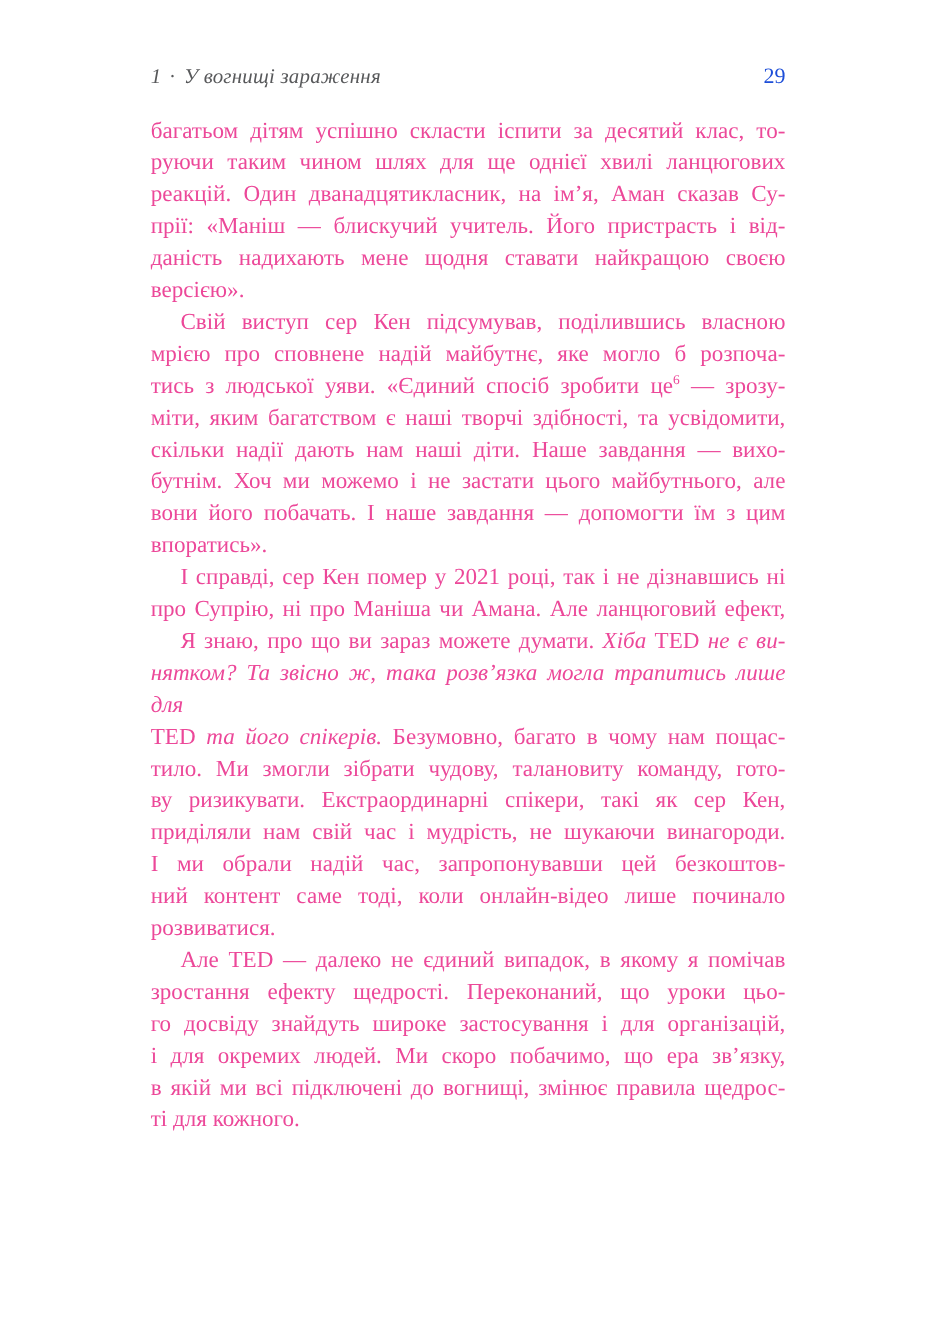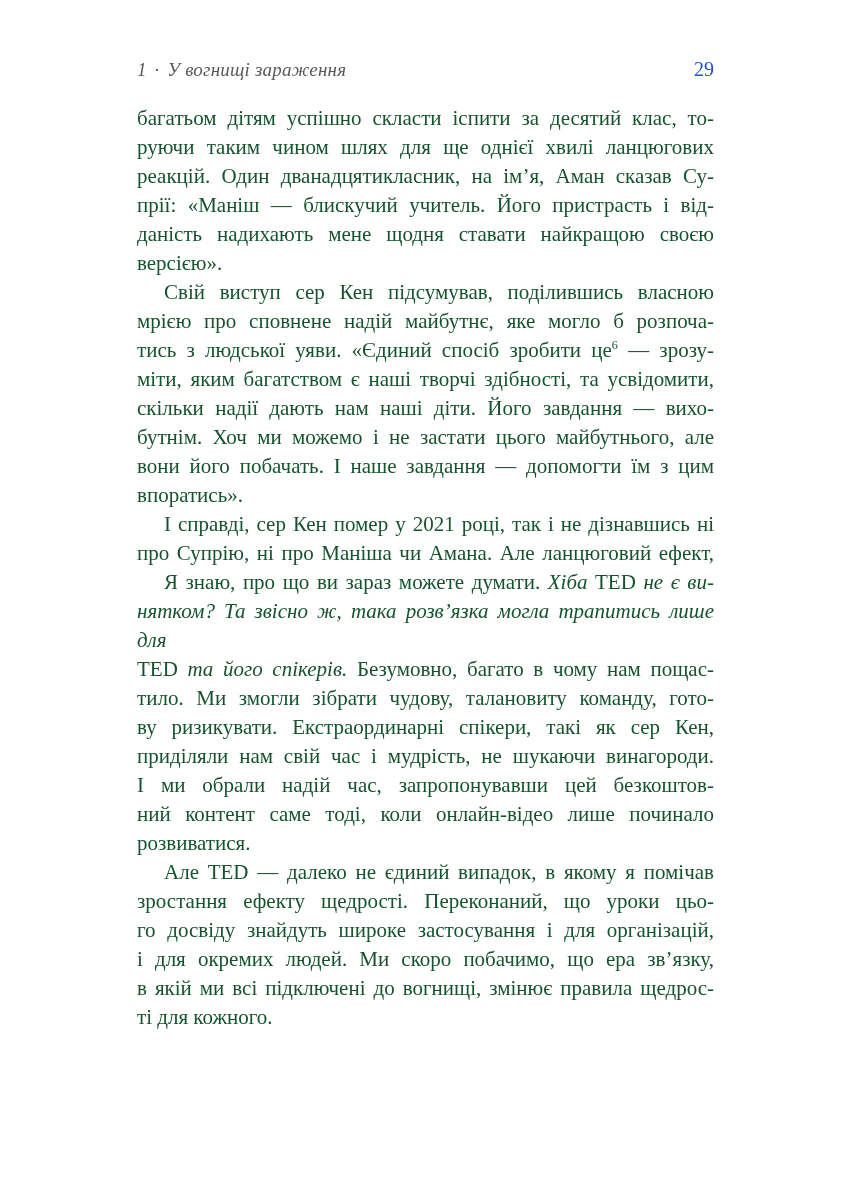--- a/index.html
+++ b/index.html
@@ -39,21 +39,21 @@
     font-style: normal;
     color: #1d4ed8;
   }
   .text-block {
     position: absolute;
     left: 137px;
     top: 104px;
     width: 577px;
     font-size: 21px;
     line-height: 29px;
-    color: #14532d;
+    color: #ec4899;
   }
   .paragraph { margin: 0; }
   .line {
     text-align: justify;
     text-align-last: justify;
     white-space: normal;
   }
   .line.last {
     text-align-last: left;
   }
@@ -85,21 +85,21 @@
         <div class="line"><span>реакцій. Один дванадцятикласник, на ім’я, Аман сказав Су-</span></div>
         <div class="line"><span>прії: «Маніш — блискучий учитель. Його пристрасть і від-</span></div>
         <div class="line"><span>даність надихають мене щодня ставати найкращою своєю</span></div>
         <div class="line last"><span>версією».</span></div>
       </div>
       <div class="paragraph indent">
         <div class="line first"><span>Свій виступ сер Кен підсумував, поділившись власною</span></div>
         <div class="line"><span>мрією про сповнене надій майбутнє, яке могло б розпоча-</span></div>
         <div class="line"><span>тись з людської уяви. «Єдиний спосіб зробити це</span><sup class="fn">6</sup><span> — зрозу-</span></div>
         <div class="line"><span>міти, яким багатством є наші творчі здібності, та усвідомити,</span></div>
-        <div class="line"><span>скільки надії дають нам наші діти. Його завдання — вихо-</span></div>
+        <div class="line"><span>скільки надії дають нам наші діти. Наше завдання — вихо-</span></div>
         <div class="line"><span>бутнім. Хоч ми можемо і не застати цього майбутнього, але</span></div>
         <div class="line"><span>вони його побачать. І наше завдання — допомогти їм з цим</span></div>
         <div class="line last"><span>впоратись».</span></div>
       </div>
       <div class="paragraph indent">
         <div class="line first"><span>І справді, сер Кен помер у 2021 році, так і не дізнавшись ні</span></div>
         <div class="line"><span>про Супрію, ні про Маніша чи Амана. Але ланцюговий ефект,</span></div>
       </div>
       <div class="paragraph indent">
         <div class="line first"><span>Я знаю, про що ви зараз можете думати. </span><span class="it">Хіба </span><span>TED</span><span class="it"> не є ви-</span></div>

